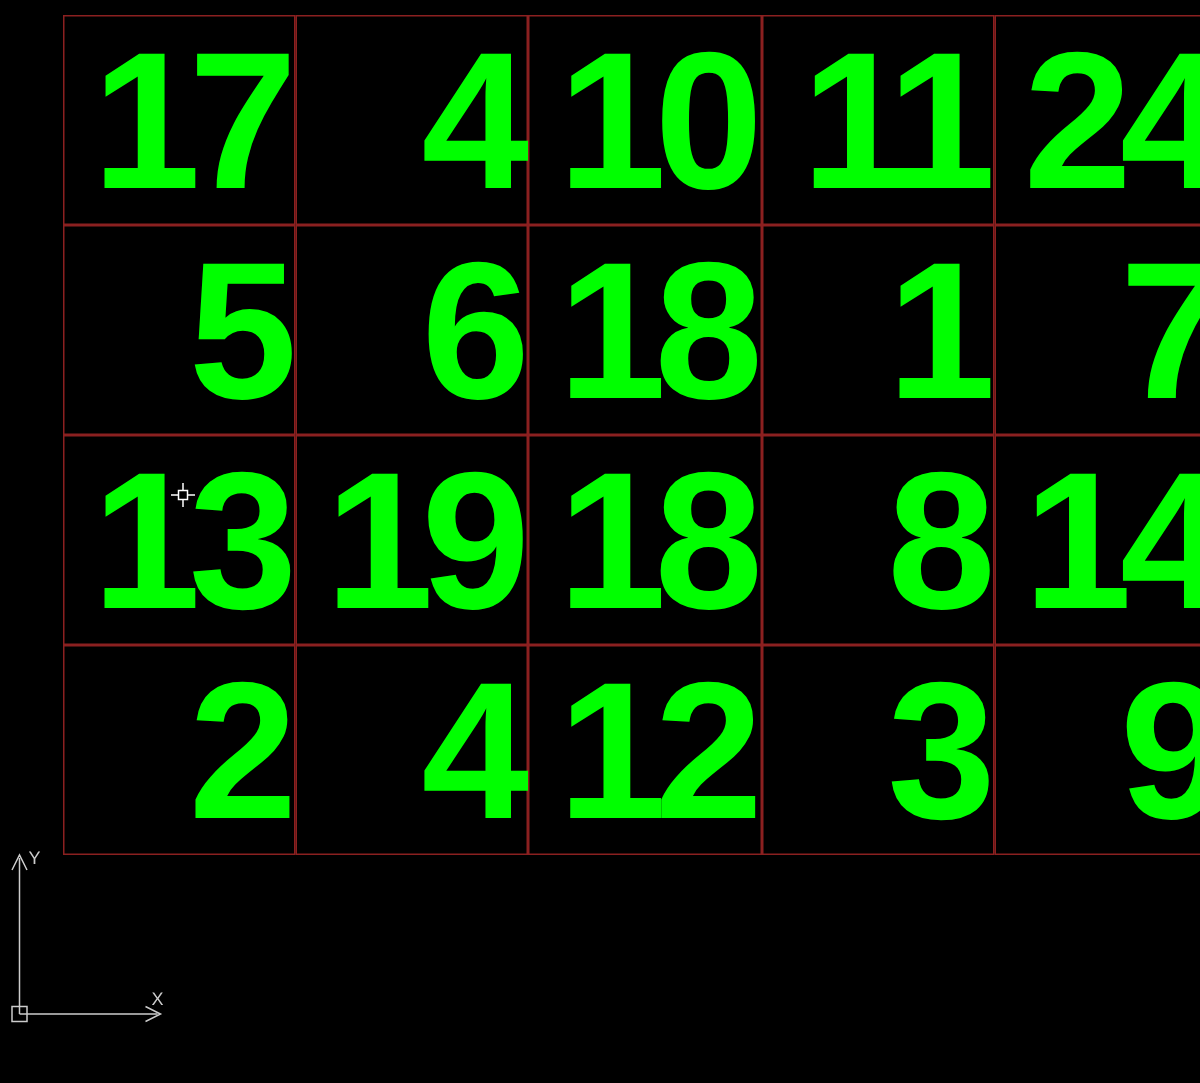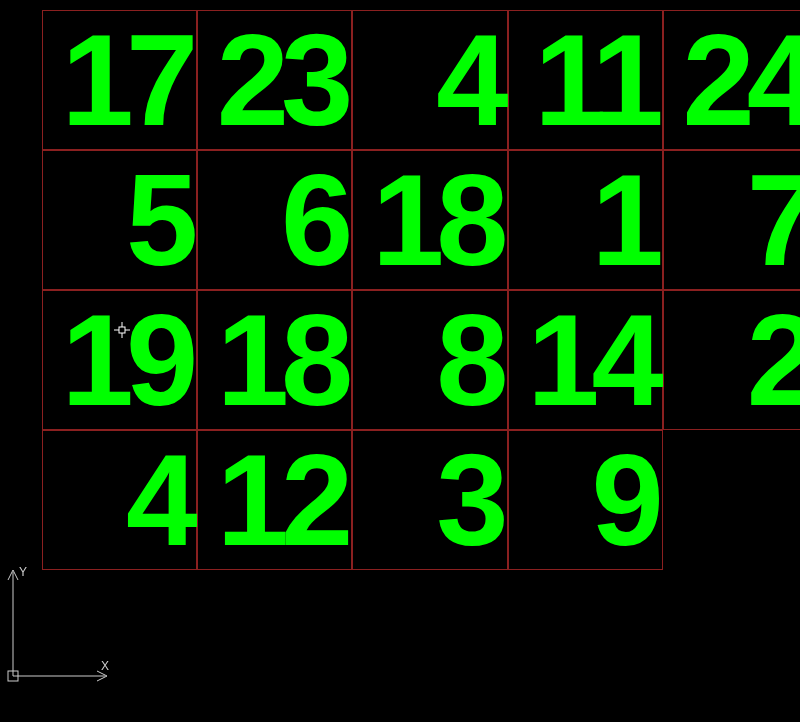--- a/index.html
+++ b/index.html
@@ -57,24 +57,24 @@
     }
   </style>
 </head>
 <body>
 
 <div class="grid">
   <div class="cell">
       <span>17</span>
     </div>
   <div class="cell">
-      <span>23</span>
+      <span>4</span>
     </div>
   <div class="cell">
-      <span>4</span>
+      <span>10</span>
     </div>
   <div class="cell">
       <span>11</span>
     </div>
 
   <div class="cell">
       <span>24</span>
     </div>
   <div class="cell">
       <span>5</span>
@@ -84,20 +84,23 @@
     </div>
   <div class="cell">
       <span>18</span>
     </div>
 
   <div class="cell">
       <span>1</span>
     </div>
   <div class="cell">
       <span>7</span>
+    </div>
+  <div class="cell">
+      <span>13</span>
     </div>
   <div class="cell">
       <span>19</span>
     </div>
   <div class="cell">
       <span>18</span>
     </div>
 
   <div class="cell">
       <span>8</span>

